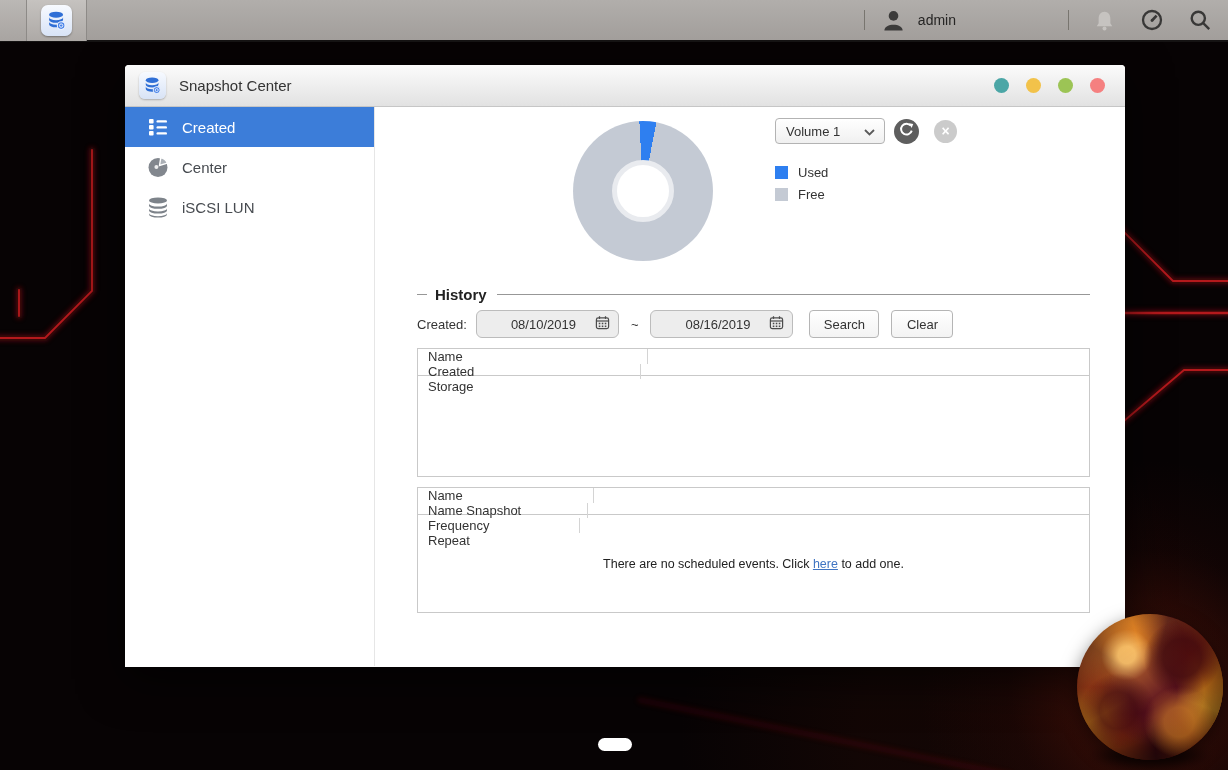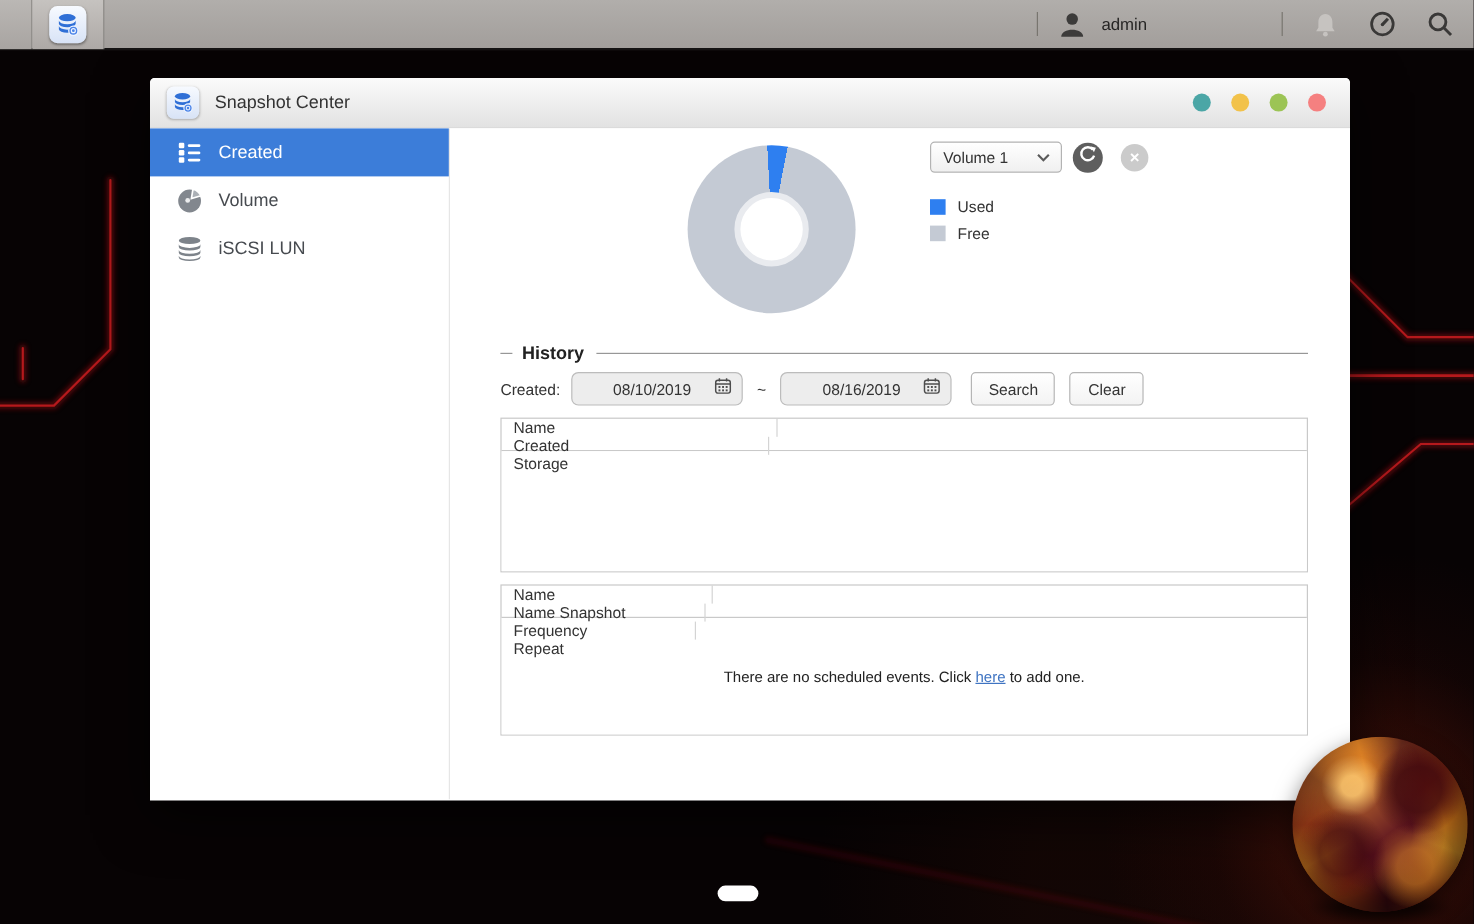--- a/index.html
+++ b/index.html
@@ -267,21 +267,21 @@
         <span>Created</span>
       </div>
       <div class="side-item">
         <span class="s-ico">
           <svg width="22" height="22" viewBox="0 0 22 22">
             <circle cx="11" cy="11.5" r="9.5" fill="#82878e"></circle>
             <path d="M12.5 9.5 L13.8 1.6 A9.5 9.5 0 0 1 20.4 7.1 Z" fill="#abb0b6" stroke="#fff" stroke-width="1.4"></path>
             <circle cx="9.4" cy="11" r="2" fill="#fff" opacity=".85"></circle>
           </svg>
         </span>
-        <span>Volume</span>
+        <span>Center</span>
       </div>
       <div class="side-item">
         <span class="s-ico">
           <svg width="22" height="21" viewBox="0 0 22 21" fill="#7d838a">
             <ellipse cx="11" cy="3.4" rx="9" ry="3"></ellipse>
             <path d="M2 6.6 a9 3 0 0 0 18 0 v2.2 a9 3 0 0 1 -18 0 Z"></path>
             <path d="M2 11.4 a9 3 0 0 0 18 0 v2.2 a9 3 0 0 1 -18 0 Z"></path>
             <path d="M2 16.2 a9 3 0 0 0 18 0 v1.4 a9 3 0 0 1 -18 0 Z"></path>
           </svg>
         </span>

